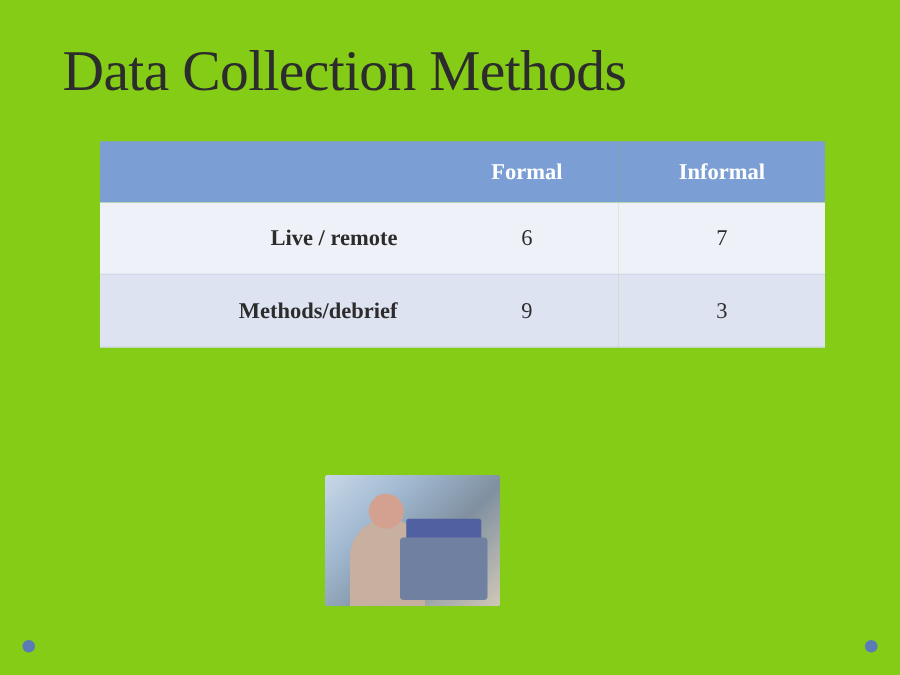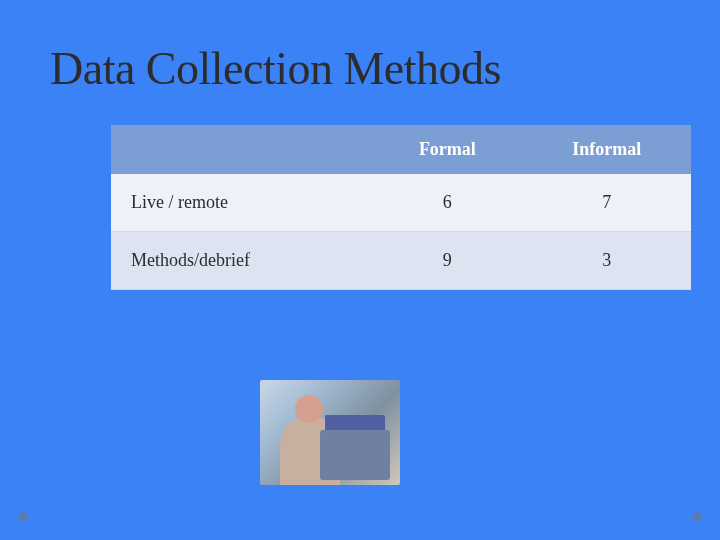--- a/index.html
+++ b/index.html
@@ -13,43 +13,42 @@
       height: 540px;
       background: #ffffff;
       font-family: Georgia, 'Times New Roman', serif;
       overflow: hidden;
       position: relative;
     }
 
     .page {
       width: 720px;
       height: 540px;
-      background: #3b82f6;
+      background: #84cc16;
       position: relative;
-      padding: 42px 50px;
+      padding: 30px 50px;
     }
 
     .title {
       font-size: 46px;
       font-weight: 300;
       color: #2c2c2c;
       margin-bottom: 30px;
       letter-spacing: -0.5px;
       font-family: 'Palatino Linotype', Palatino, Georgia, serif;
     }
 
     .table-wrapper {
       width: 580px;
       margin-left: 30px;
     }
 
     table {
       width: 100%;
       border-collapse: collapse;
-      margin-left: 31px;
     }
 
     thead tr {
       background-color: #7b9fd4;
     }
 
     thead th {
       color: #ffffff;
       font-size: 18px;
       font-weight: 600;
@@ -77,24 +76,25 @@
 
     tbody td {
       padding: 18px 20px;
       text-align: center;
       font-size: 18px;
       color: #2c2c2c;
       font-family: Georgia, serif;
     }
 
     tbody td:first-child {
-      text-align: left;
+      text-align: right;
       font-style: normal;
       color: #2c2c2c;
       padding-right: 30px;
+      font-weight: bold;
     }
 
     .photo-container {
       position: absolute;
       bottom: 55px;
       left: 260px;
       width: 140px;
       height: 105px;
       overflow: hidden;
       border-radius: 2px;

